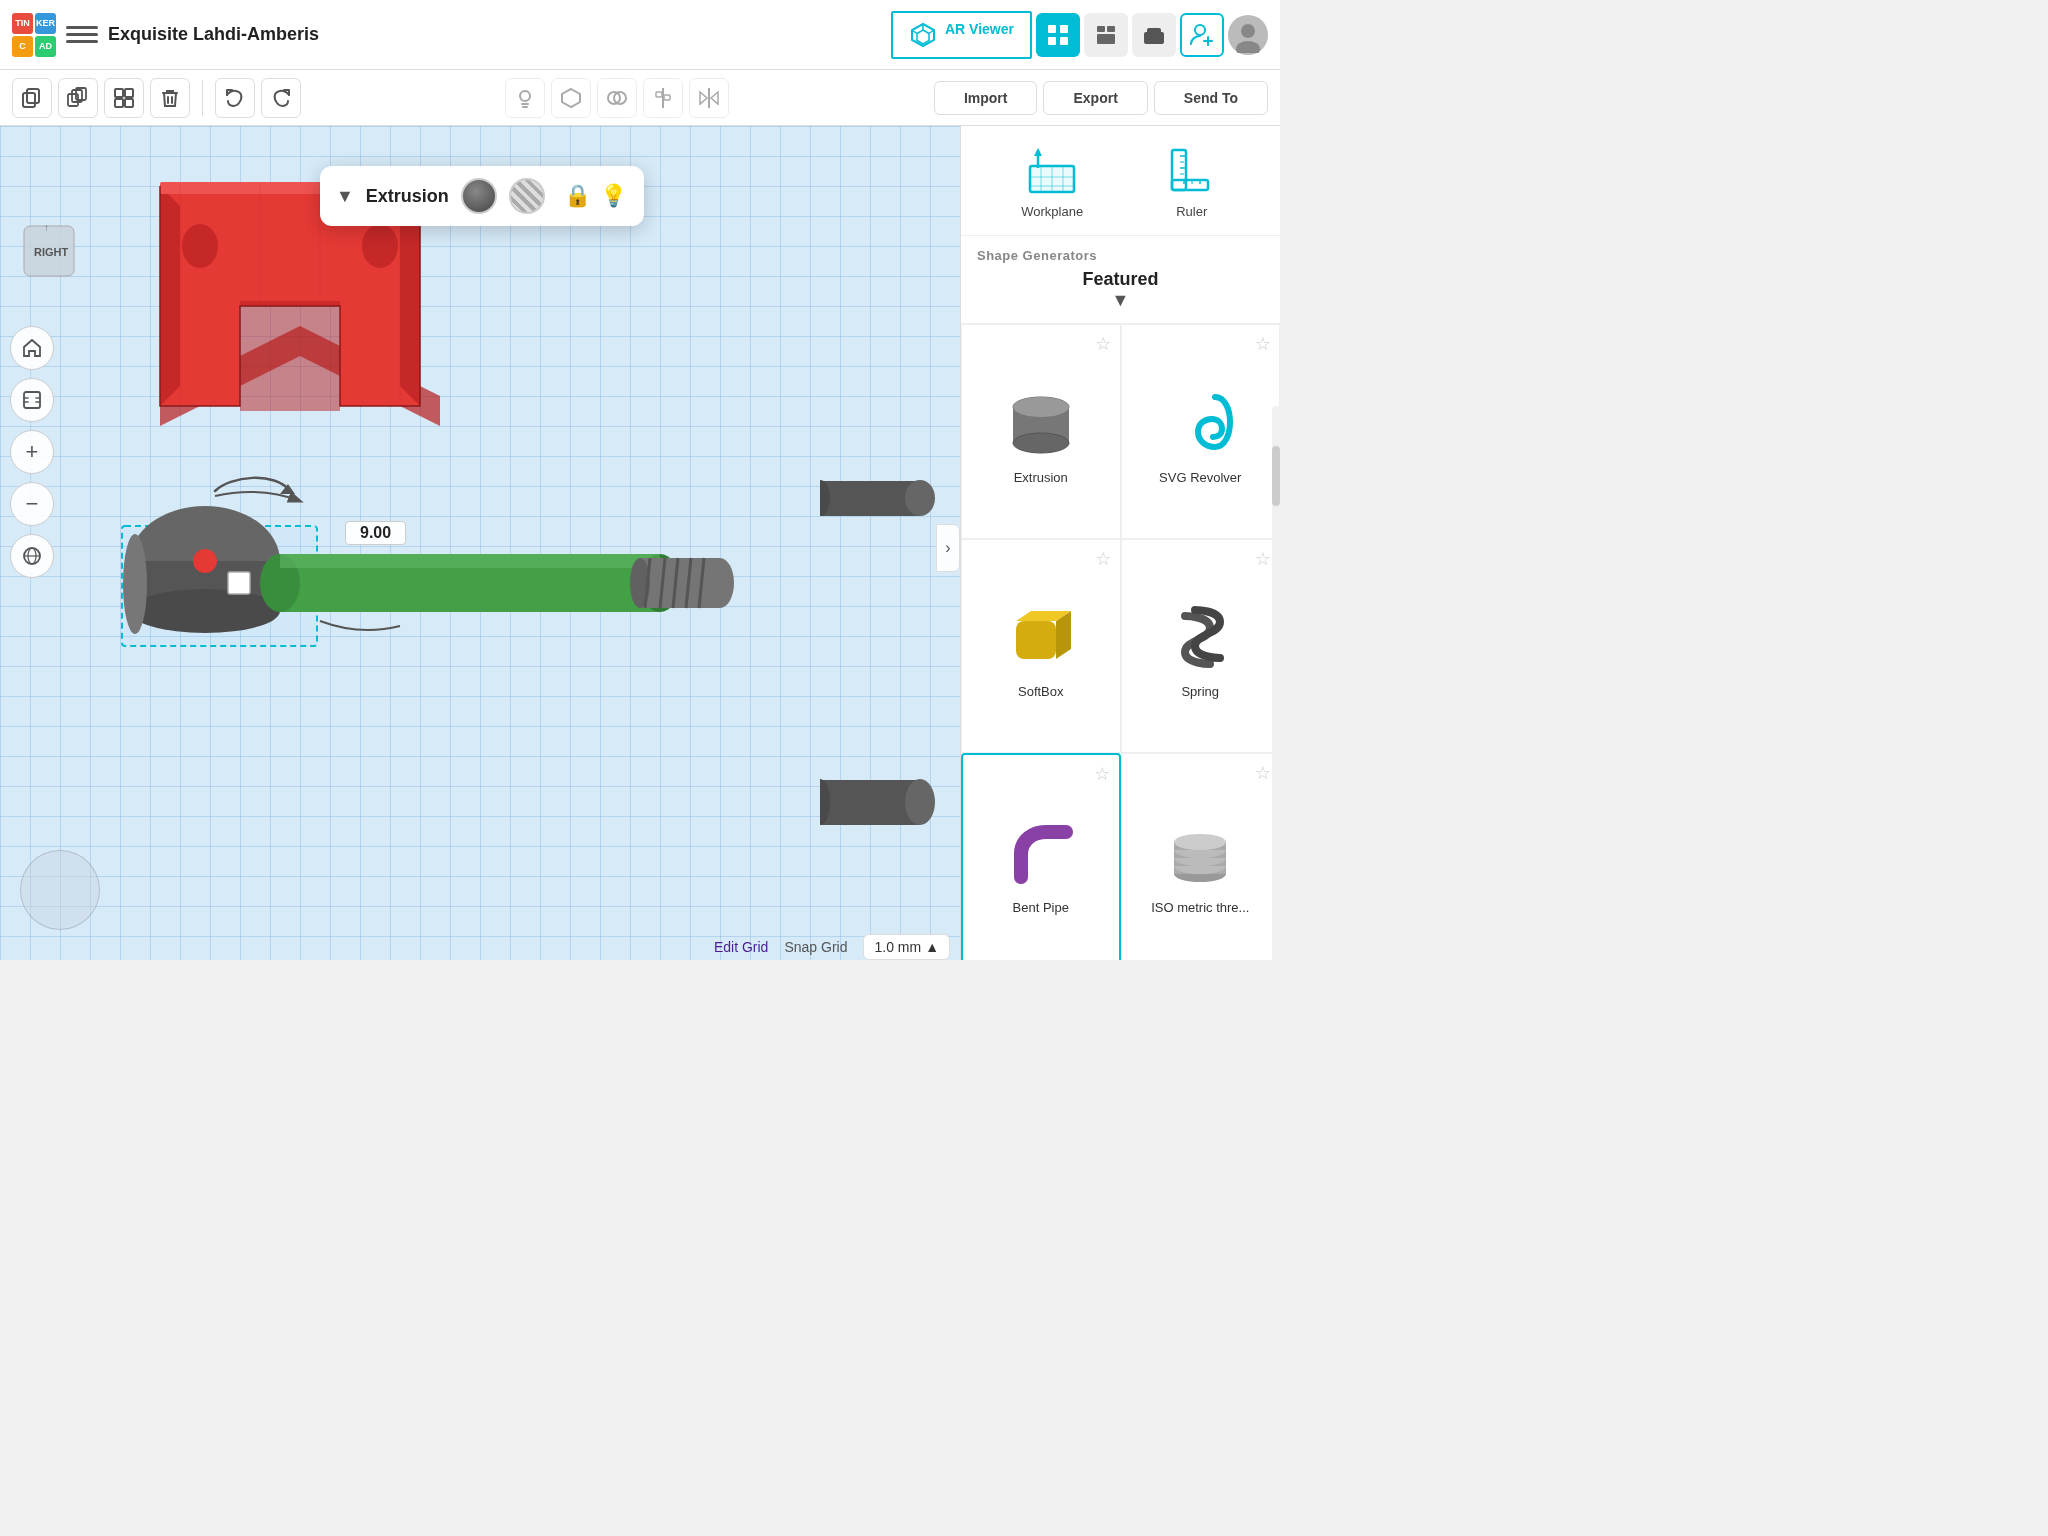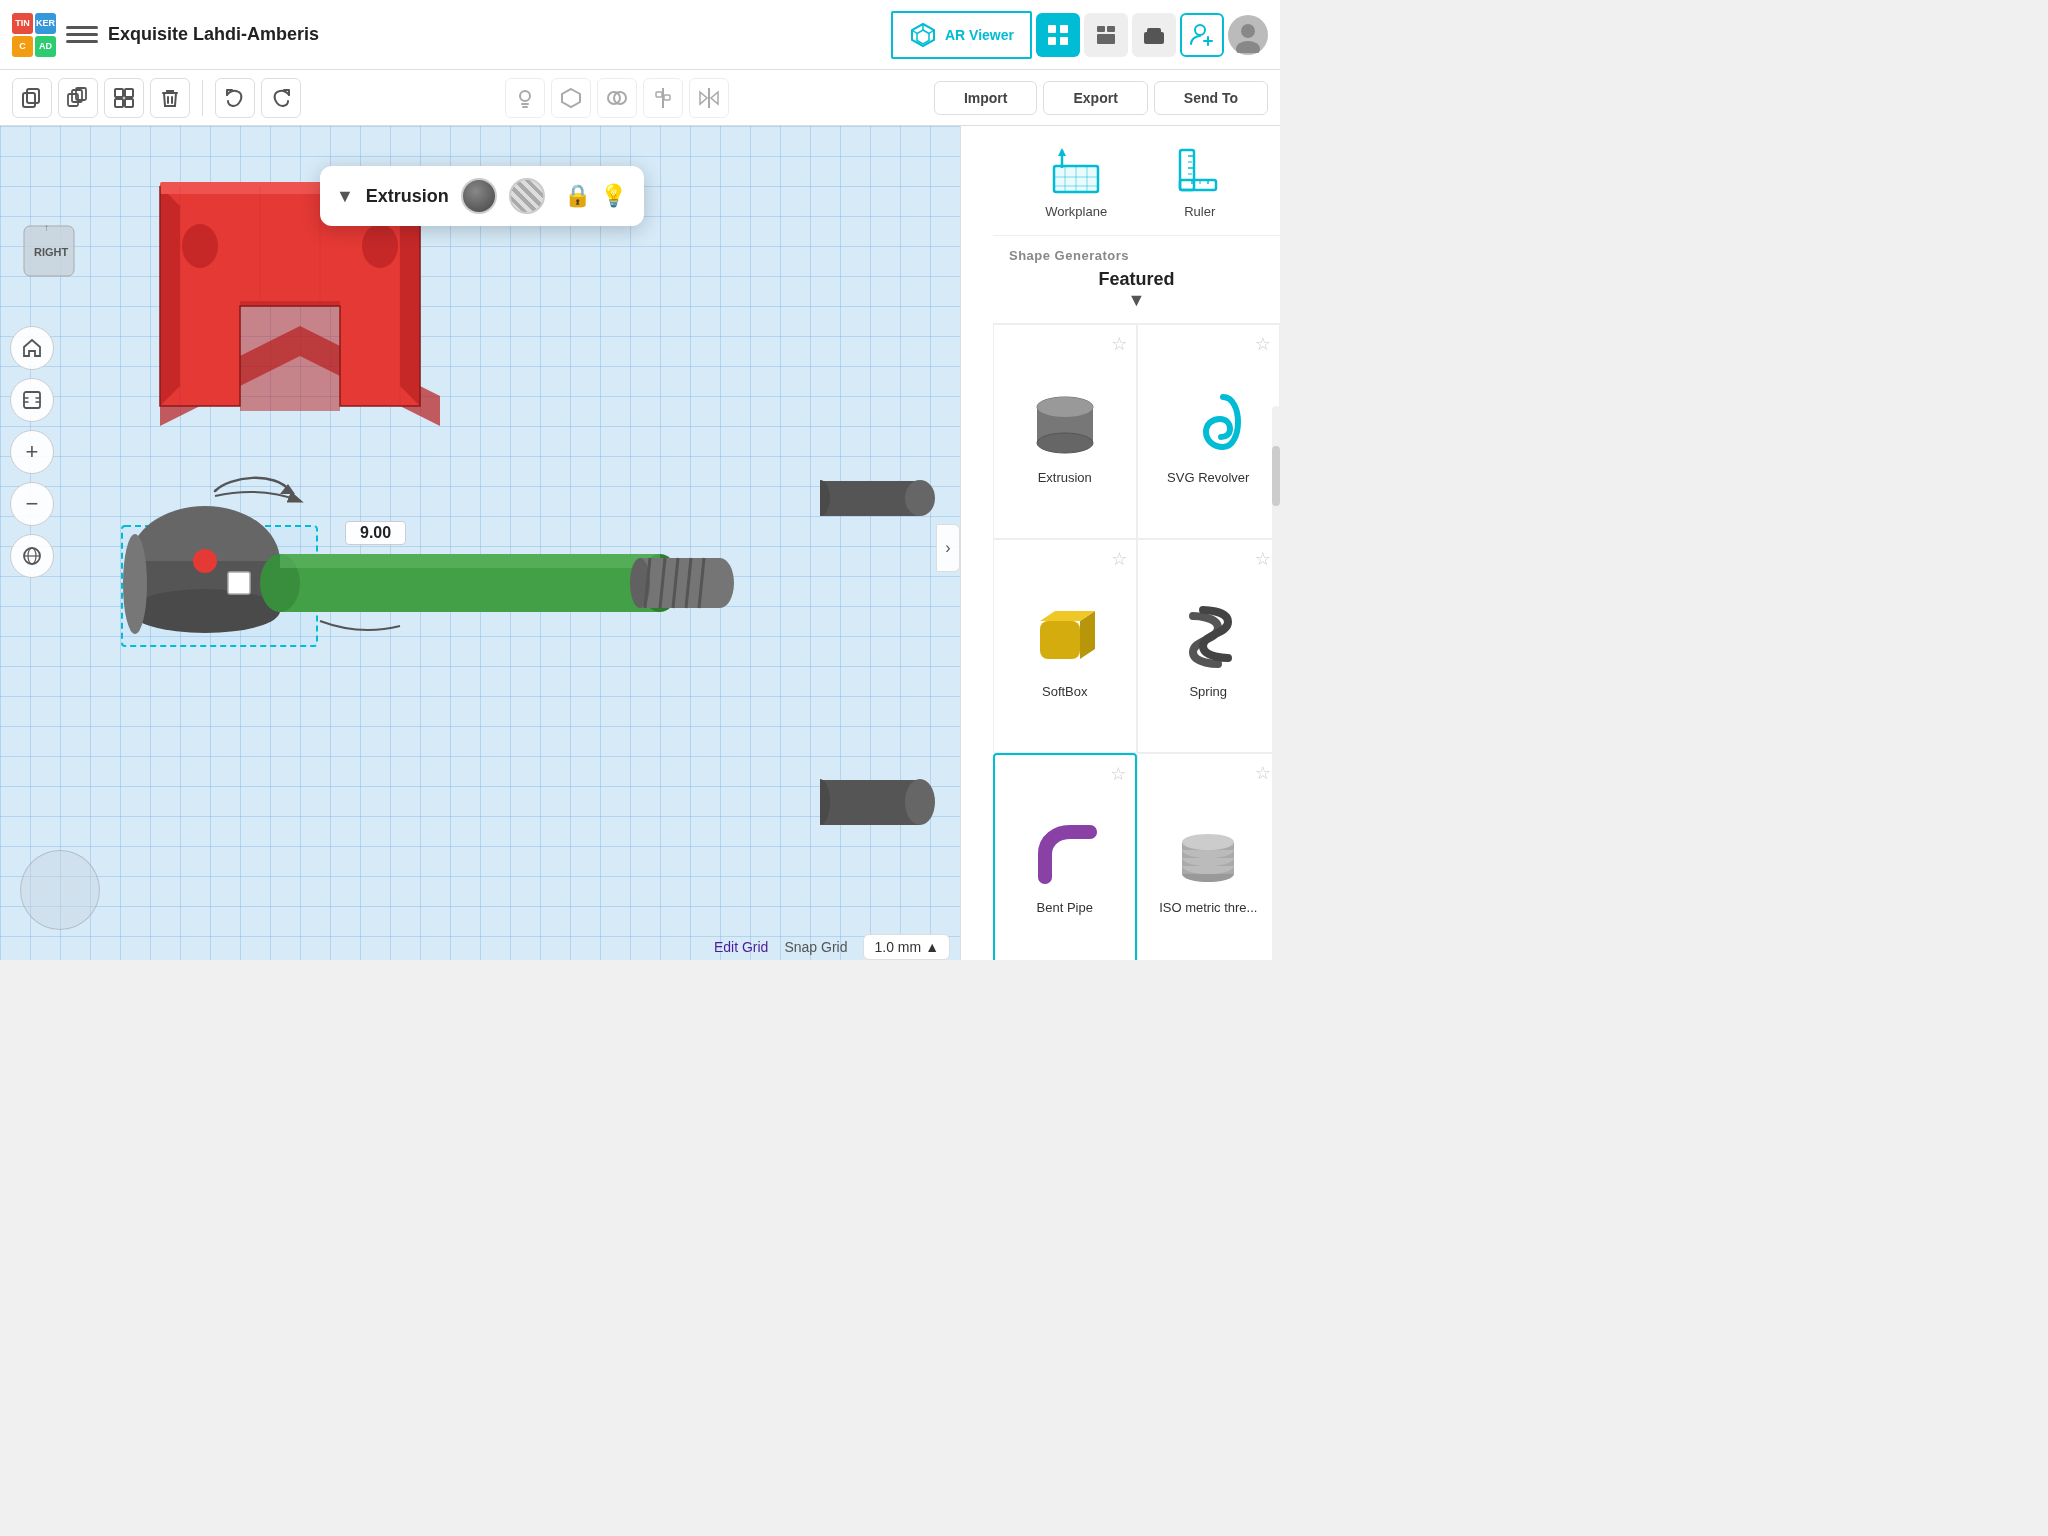--- a/index.html
+++ b/index.html
@@ -13,21 +13,21 @@
     .logo-ker { background: #3498db; }
     .logo-cad { background: #2ecc71; }
     .logo-extra { background: #f39c12; }
 
     .menu-icon { width: 32px; height: 32px; display: flex; flex-direction: column; justify-content: center; gap: 4px; cursor: pointer; }
     .menu-icon span { display: block; height: 3px; background: #555; border-radius: 2px; }
 
     .project-title { font-size: 18px; font-weight: 600; color: #222; flex: 1; }
 
     .top-right-tools { display: flex; align-items: center; gap: 4px; margin-left: auto; }
-    .ar-viewer-btn { display: flex; align-items: center; gap: 8px; padding: 8px 16px; border: 2px solid #00bcd4; border-radius: 2px; background: white; cursor: pointer; font-size: 14px; font-weight: 600; color: #00bcd4; }
+    .ar-viewer-btn { display: flex; gap: 8px; padding: 8px 16px; border: 2px solid #00bcd4; border-radius: 2px; background: white; cursor: pointer; font-size: 14px; font-weight: 600; color: #00bcd4; }
     .ar-icon { width: 28px; height: 28px; }
 
     .tool-btn-square { width: 44px; height: 44px; border-radius: 6px; border: none; cursor: pointer; display: flex; align-items: center; justify-content: center; font-size: 18px; }
     .tool-btn-active { background: #00bcd4; color: white; }
     .tool-btn-inactive { background: #eee; color: #555; }
 
     .user-btn { width: 44px; height: 44px; border-radius: 6px; border: 2px solid #00bcd4; background: white; cursor: pointer; display: flex; align-items: center; justify-content: center; font-size: 20px; color: #00bcd4; }
     .avatar { width: 40px; height: 40px; border-radius: 50%; background: #bbb; display: flex; align-items: center; justify-content: center; font-size: 20px; color: white; cursor: pointer; }
 
     
@@ -423,21 +423,21 @@
       <div class="snap-grid-value">
         <span>1.0 mm</span>
         <span>▲</span>
       </div>
     </div>
 
     <div class="mini-map"></div>
 
   </div>
 
-  <div class="right-panel" style="position:relative;padding-left:32px;">
+  <div class="right-panel" style="position:relative;">
 
     <div class="panel-tools">
       <div class="panel-tool">
         <div class="panel-tool-icon">
           <svg width="56" height="56" viewBox="0 0 56 56" fill="none">
             <rect x="6" y="24" width="44" height="26" rx="2" fill="none" stroke="#00bcd4" stroke-width="2.5"></rect>
             <rect x="6" y="24" width="44" height="26" rx="2" fill="rgba(0,188,212,0.08)"></rect>
 
             <line x1="6" y1="35" x2="50" y2="35" stroke="#00bcd4" stroke-width="1" opacity="0.5"></line>
             <line x1="6" y1="44" x2="50" y2="44" stroke="#00bcd4" stroke-width="1" opacity="0.5"></line>

